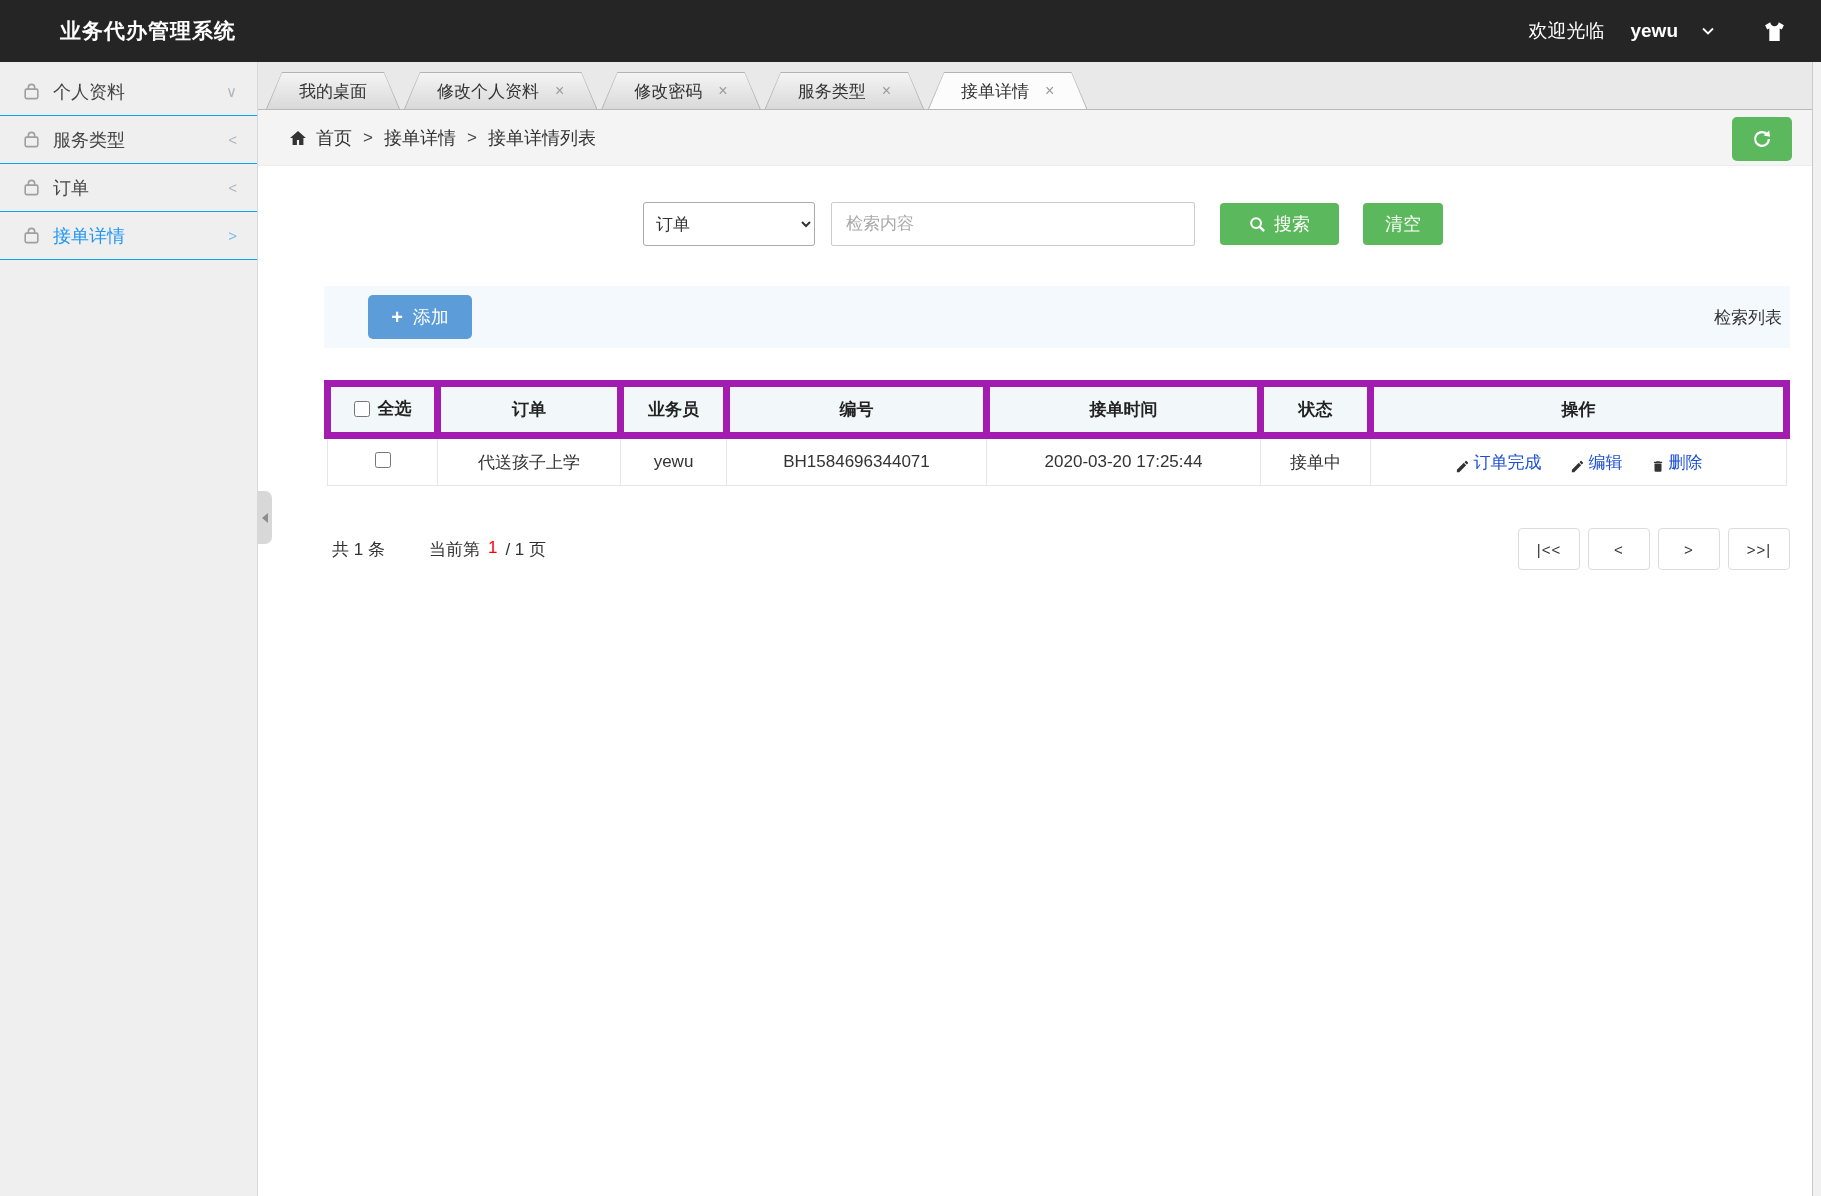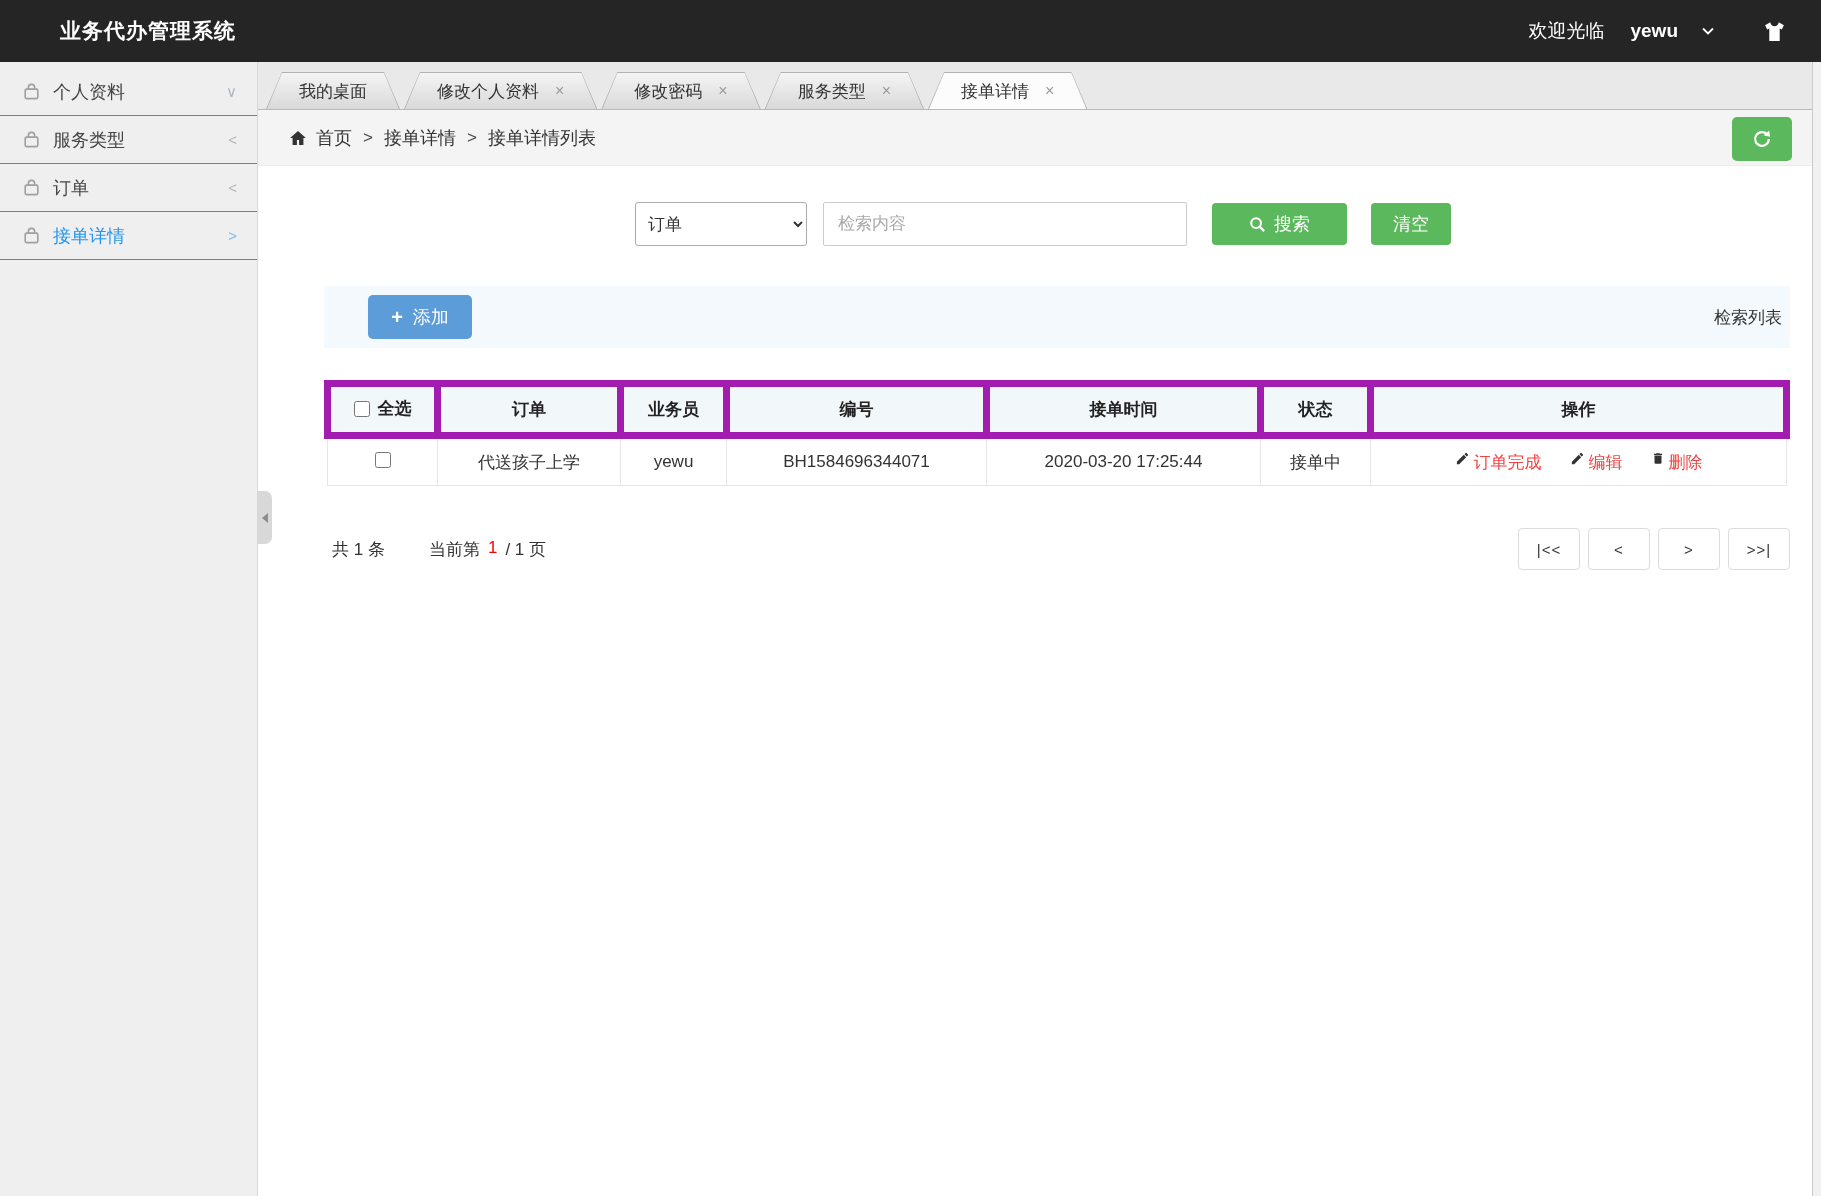--- a/index.html
+++ b/index.html
@@ -61,40 +61,40 @@
   .filter-select { width:172px; height:44px; border:1px solid #ababab; border-radius:3px;
                    background:#fff; font-size:17px; color:#333; padding:0 8px;
                    font-family:"Liberation Sans","DejaVu Sans",sans-serif; margin-right:16px; }
   .search-input { width:364px; height:44px; border:1px solid #ccc; border-radius:2px;
                   font-size:17px; color:#333; padding:0 14px; margin-right:25px;
                   font-family:"Liberation Sans","DejaVu Sans",sans-serif; }
   .search-input::placeholder { color:#a9a9a9; }
   .btn-green { height:42px; background:#5cb85c; color:#fff; border:none; border-radius:4px;
                font-size:18px; display:flex; align-items:center; justify-content:center;
                cursor:pointer; font-family:inherit; }
-  .search-btn { padding:0 37px; gap:8px; margin-right:24px;font-family:Liberation Mono, monospace; }
+  .search-btn { padding:0 29px; gap:8px; margin-right:24px;font-family:Liberation Mono, monospace; }
   .clear-btn { padding:0 22px; }
 
   .toolbar { margin-top:40px; height:62px; background:#f4f9fd; display:flex;
              align-items:center; justify-content:space-between; padding:0 8px 0 44px; }
   .add-btn { width:104px; height:44px; background:#5b9cd9; border:none; border-radius:5px;
              color:#fff; font-size:18px; display:flex; align-items:center; justify-content:center;
              gap:10px; cursor:pointer; font-family:inherit; }
   .plus { font-size:20px; font-weight:bold; line-height:1; }
   .list-label { font-size:17px; color:#333; cursor:pointer; }
 
   table.grid { margin-top:32px; width:100%; border-collapse:collapse; table-layout:fixed; }
   .grid th { height:52px; background:#f2f7fa; border:7px solid #a21caf; font-size:17px;
              font-weight:bold; color:#222; text-align:center; }
   .grid td { height:50px; background:#fff; border:1px solid #e6e6e6; font-size:17px;
              color:#333; text-align:center; }
   .th-check { display:inline-flex; align-items:center; gap:8px; }
   .grid input[type=checkbox] { width:16px; height:16px; }
   .actions { display:flex; align-items:center; justify-content:center; gap:28px; }
-  .action { display:inline-flex; align-items:flex-start; gap:4px; cursor:pointer; color:#ef4444; }
+  .action { display:inline-flex; align-items:flex-end; gap:4px; cursor:pointer; color:#1d4ed8; }
 
   .pager { margin-top:42px; display:flex; align-items:center; padding-left:8px; }
   .pg-total { font-size:17px; color:#333; }
   .pg-cur { font-size:17px; color:#333; margin-left:44px; display:flex; gap:8px; }
   .pg-num { color:#ff0000; }
   .pg-btns { margin-left:auto; display:flex; gap:8px; }
   .pg-btn { width:62px; height:42px; background:#fff; border:1px solid #dcdcdc; border-radius:4px;
             font-size:15px; color:#333; cursor:pointer; font-family:inherit; letter-spacing:1px; }
 
   

